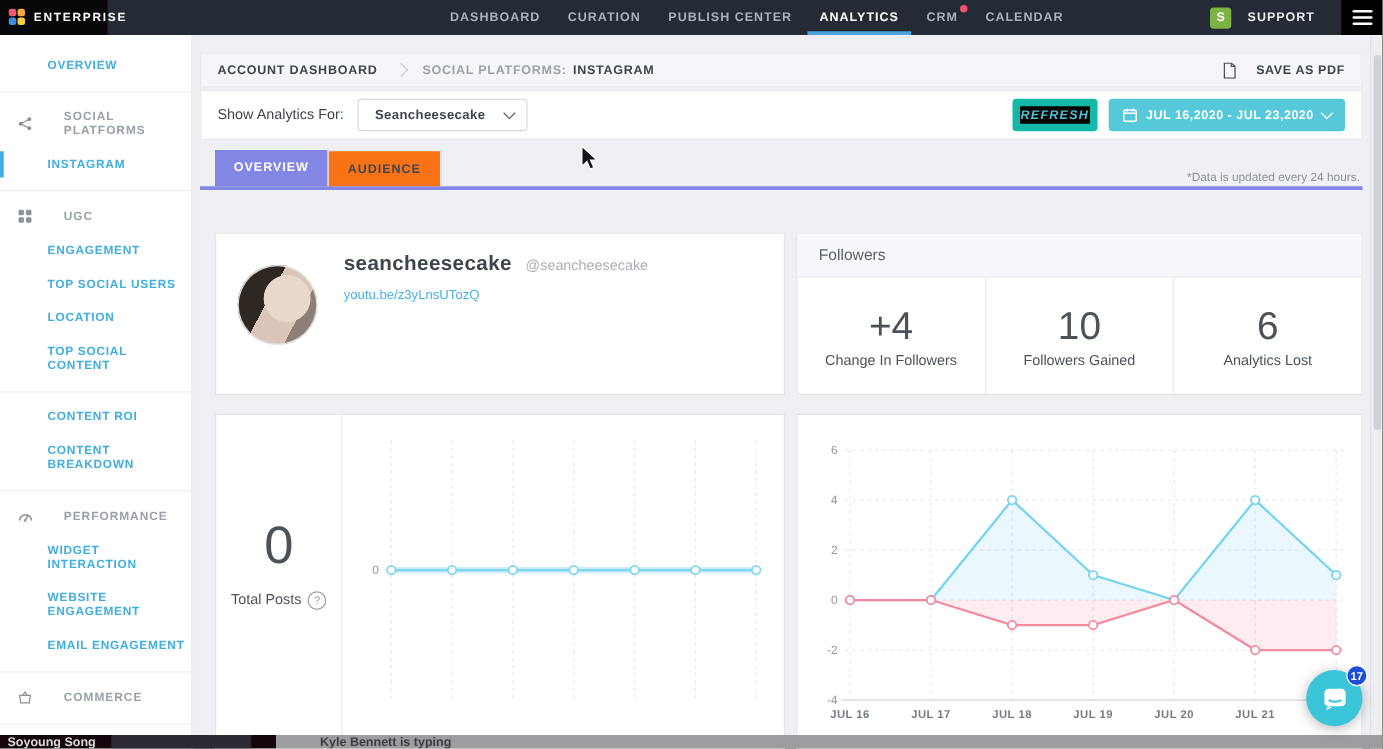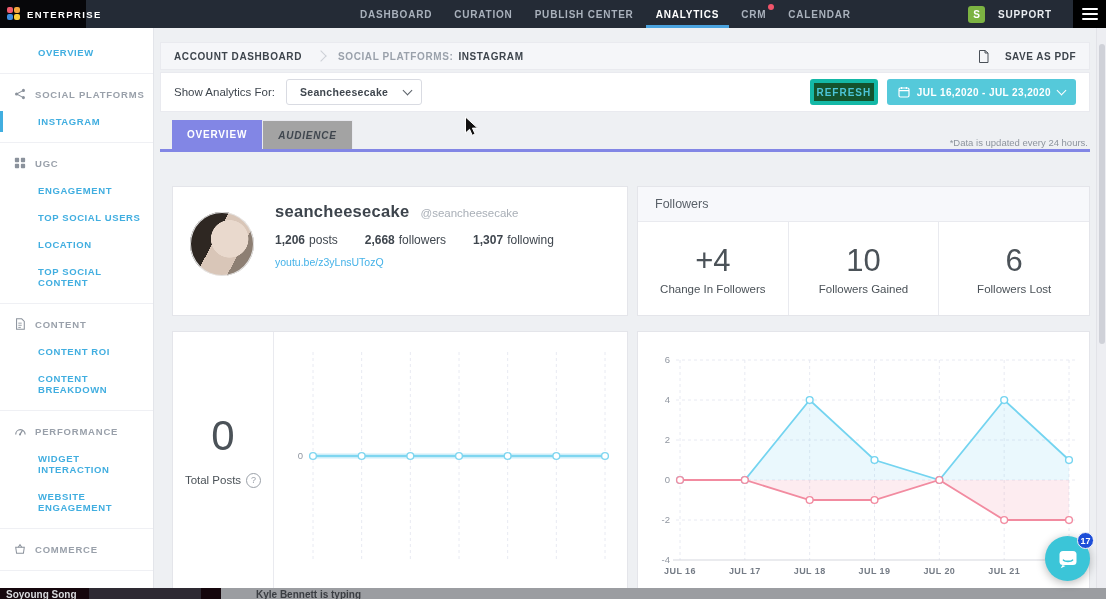--- a/index.html
+++ b/index.html
@@ -26,21 +26,21 @@
   .support{color:#e9ecf0;font-size:10px;font-weight:700;letter-spacing:.8px;margin-right:21px;cursor:pointer;}
   .hamburger{width:33px;height:28px;background:#000;display:flex;flex-direction:column;justify-content:center;
              align-items:center;gap:3px;cursor:pointer;}
   .hamburger span{width:16px;height:2px;background:#fff;border-radius:1px;}
 
   
   .sidebar{position:absolute;top:28px;left:0;width:153px;bottom:0;background:#fff;
            border-right:1px solid #e3e5ea;overflow:hidden;z-index:5;}
   .side-section{padding:6px 0 7px;border-bottom:1px solid #eff0f4;}
   .side-section:first-child{padding-top:11px;}
-  .side-heading{display:flex;align-items:center;gap:9px;padding:8px 0 8px 14px;color:#99a0aa;
+  .side-heading{display:flex;align-items:center;gap:25px;padding:8px 0 8px 14px;color:#99a0aa;
                 font-size:9.5px;font-weight:700;letter-spacing:.8px;}
   .side-heading svg{width:12px;height:12px;fill:#8b929c;flex:none;}
   .side-link{display:block;padding:8px 4px 8px 38px;color:#41aee0;font-size:9.5px;font-weight:700;
              letter-spacing:.6px;cursor:pointer;position:relative;}
   .side-link.active::before{content:'';position:absolute;left:0;top:3px;bottom:3px;width:3px;background:#41aee0;}
 
   
   .main{position:absolute;left:153px;top:28px;right:0;bottom:0;}
   .breadcrumb-bar{position:absolute;left:7px;top:14px;width:930px;height:28px;background:#f5f6f9;
                   border:1px solid #e9eaef;box-sizing:border-box;display:flex;align-items:center;padding:0 13px;}
@@ -53,31 +53,31 @@
             letter-spacing:.5px;color:#3d444c;cursor:pointer;}
   .toolbar{position:absolute;left:7px;top:44px;width:930px;height:40px;background:#fff;
            border:1px solid #e9eaef;box-sizing:border-box;display:flex;align-items:center;padding:0 13px;}
   .show-label{font-size:11.5px;color:#3f464e;margin-right:11px;}
   .account-select{width:136px;height:26px;border:1px solid #d9dbe2;border-radius:3px;background:#fff;
                   display:flex;align-items:center;padding:0 10px 0 13px;font-size:10.5px;font-weight:700;
                   color:#3f464e;letter-spacing:.3px;cursor:pointer;box-sizing:border-box;}
   .chev{width:6px;height:6px;border-right:1.5px solid #5a6068;border-bottom:1.5px solid #5a6068;
         transform:rotate(45deg);margin-top:-3px;}
   .account-select .chev{margin-left:auto;}
-  .refresh-btn{margin-left:auto;width:68px;height:26px;border:4px solid #14b8a6;border-radius:3px;background:#14532d;
+  .refresh-btn{margin-left:auto;width:68px;height:26px;border:6px solid #14b8a6;border-radius:3px;background:#000000;
                color:#4cc4d6;font-size:10px;font-weight:700;letter-spacing:1px;display:flex;align-items:center;
-               justify-content:center;cursor:pointer;box-sizing:border-box;}
+               justify-content:center;cursor:pointer;box-sizing:border-box;font-style:italic;}
   .date-btn{margin-left:9px;height:26px;border-radius:3px;background:#55c9da;color:#fff;font-size:10px;
             font-weight:700;letter-spacing:.4px;display:flex;align-items:center;gap:7px;padding:0 11px;cursor:pointer;}
   .date-btn .chev{border-color:#fff;}
   .tabs{position:absolute;left:19px;top:92px;display:flex;z-index:2;}
   .tab{height:29px;display:flex;align-items:center;justify-content:center;padding:0 15px;font-size:10px;
        font-weight:700;letter-spacing:.8px;cursor:pointer;box-sizing:border-box;}
   .tab.active{background:#8286e5;color:#fff;}
-  .tab:not(.active){background:#a3a3a3;color:#3f464e;border:1px solid #e9eaef;border-bottom:none;font-style:italic;}
+  .tab:not(.active){background:#f97316;color:#3f464e;border:1px solid #e9eaef;border-bottom:none;}
   .update-note{position:absolute;right:18px;top:109px;font-size:9.5px;color:#8d949e;}
   .purple-bar{position:absolute;left:7px;top:121px;width:930px;height:3px;background:#8286e5;}
   .section-title{position:absolute;left:19px;top:132px;font-size:12.5px;font-weight:700;letter-spacing:1.2px;color:#454c54;margin-top:42px;}
 
   
   .panel{position:absolute;background:#fff;border:1px solid #e4e5ea;box-sizing:border-box;}
   .panel-header{height:35px;background:#f7f8fb;border-bottom:1px solid #e9eaef;display:flex;align-items:center;
                 padding:0 17px;font-size:12.5px;color:#5a6169;box-sizing:border-box;}
   #account-panel{left:19px;top:158px;width:456px;height:130px;}
   #followers-panel{left:484px;top:158px;width:453px;height:130px;}
@@ -201,41 +201,35 @@
             <rect x="8" y="8" width="5" height="5" rx="1"></rect>
           </svg>
           <span>UGC</span>
         </div>
         <span class="side-link">ENGAGEMENT</span>
         <span class="side-link">TOP SOCIAL USERS</span>
         <span class="side-link">LOCATION</span>
         <span class="side-link">TOP SOCIAL CONTENT</span>
       </div>
       <div class="side-section">
-        <div class="side-heading">
-          <svg viewBox="0 0 14 14" width="12" height="12" style="fill: rgb(139, 146, 156);">
-            <path d="M3 1h6l3 3v9H3z" fill="none" stroke="#8b929c" stroke-width="1.2"></path>
-            <path d="M5 6h4M5 8.5h4M5 11h3" stroke="#8b929c" stroke-width="1"></path>
-          </svg>
-          <span>CONTENT</span>
-        </div>
         <span class="side-link">CONTENT ROI</span>
         <span class="side-link">CONTENT BREAKDOWN</span>
       </div>
       <div class="side-section">
         <div class="side-heading">
           <svg viewBox="0 0 14 14" width="12" height="12" style="fill: rgb(139, 146, 156);">
             <path d="M2 11a5.5 5.5 0 0 1 11 0" fill="none" stroke="#8b929c" stroke-width="1.4"></path>
             <path d="M7 11l3-5" stroke="#8b929c" stroke-width="1.4"></path>
             <circle cx="7" cy="11" r="1.2"></circle>
           </svg>
           <span>PERFORMANCE</span>
         </div>
         <span class="side-link">WIDGET INTERACTION</span>
         <span class="side-link">WEBSITE ENGAGEMENT</span>
+        <span class="side-link">EMAIL ENGAGEMENT</span>
       </div>
       <div class="side-section">
         <div class="side-heading">
           <svg viewBox="0 0 14 14" width="12" height="12" style="fill: rgb(139, 146, 156);">
             <path d="M2 5h10l-1 7H3z" fill="none" stroke="#8b929c" stroke-width="1.2"></path>
             <path d="M5 5l2-3 2 3" fill="none" stroke="#8b929c" stroke-width="1.2"></path>
           </svg>
           <span>COMMERCE</span>
         </div>
       </div>
@@ -284,46 +278,41 @@
     <div class="section-title">ACCOUNT</div>
 
     <div class="panel" id="account-panel">
       <div class="account-body">
         <div class="avatar"></div>
         <div class="account-info">
           <div class="acct-name-row">
             <span class="acct-name">seancheesecake</span>
             <span class="acct-handle">@seancheesecake</span>
           </div>
-          <div class="acct-stats">
-            <span><b>1,206</b><span>posts</span></span>
-            <span><b>2,668</b><span>followers</span></span>
-            <span><b>1,307</b><span>following</span></span>
-          </div>
           <div class="acct-link">youtu.be/z3yLnsUTozQ</div>
         </div>
       </div>
     </div>
 
     <div class="panel" id="followers-panel">
       <div class="panel-header">
         <span>Followers</span>
       </div>
       <div class="fstats">
         <div class="fstat">
           <span class="fstat-value">+4</span>
           <span class="fstat-label">Change In Followers</span>
         </div>
         <div class="fstat">
           <span class="fstat-value">10</span>
           <span class="fstat-label">Followers Gained</span>
         </div>
         <div class="fstat">
           <span class="fstat-value">6</span>
-          <span class="fstat-label">Followers Lost</span>
+          <span class="fstat-label">Analytics Lost</span>
         </div>
       </div>
     </div>
 
     <div class="panel" id="post-panel">
       <div class="post-body">
         <div class="post-left">
           <span class="post-zero">0</span>
           <span class="post-label">
             <span>Total Posts</span>

